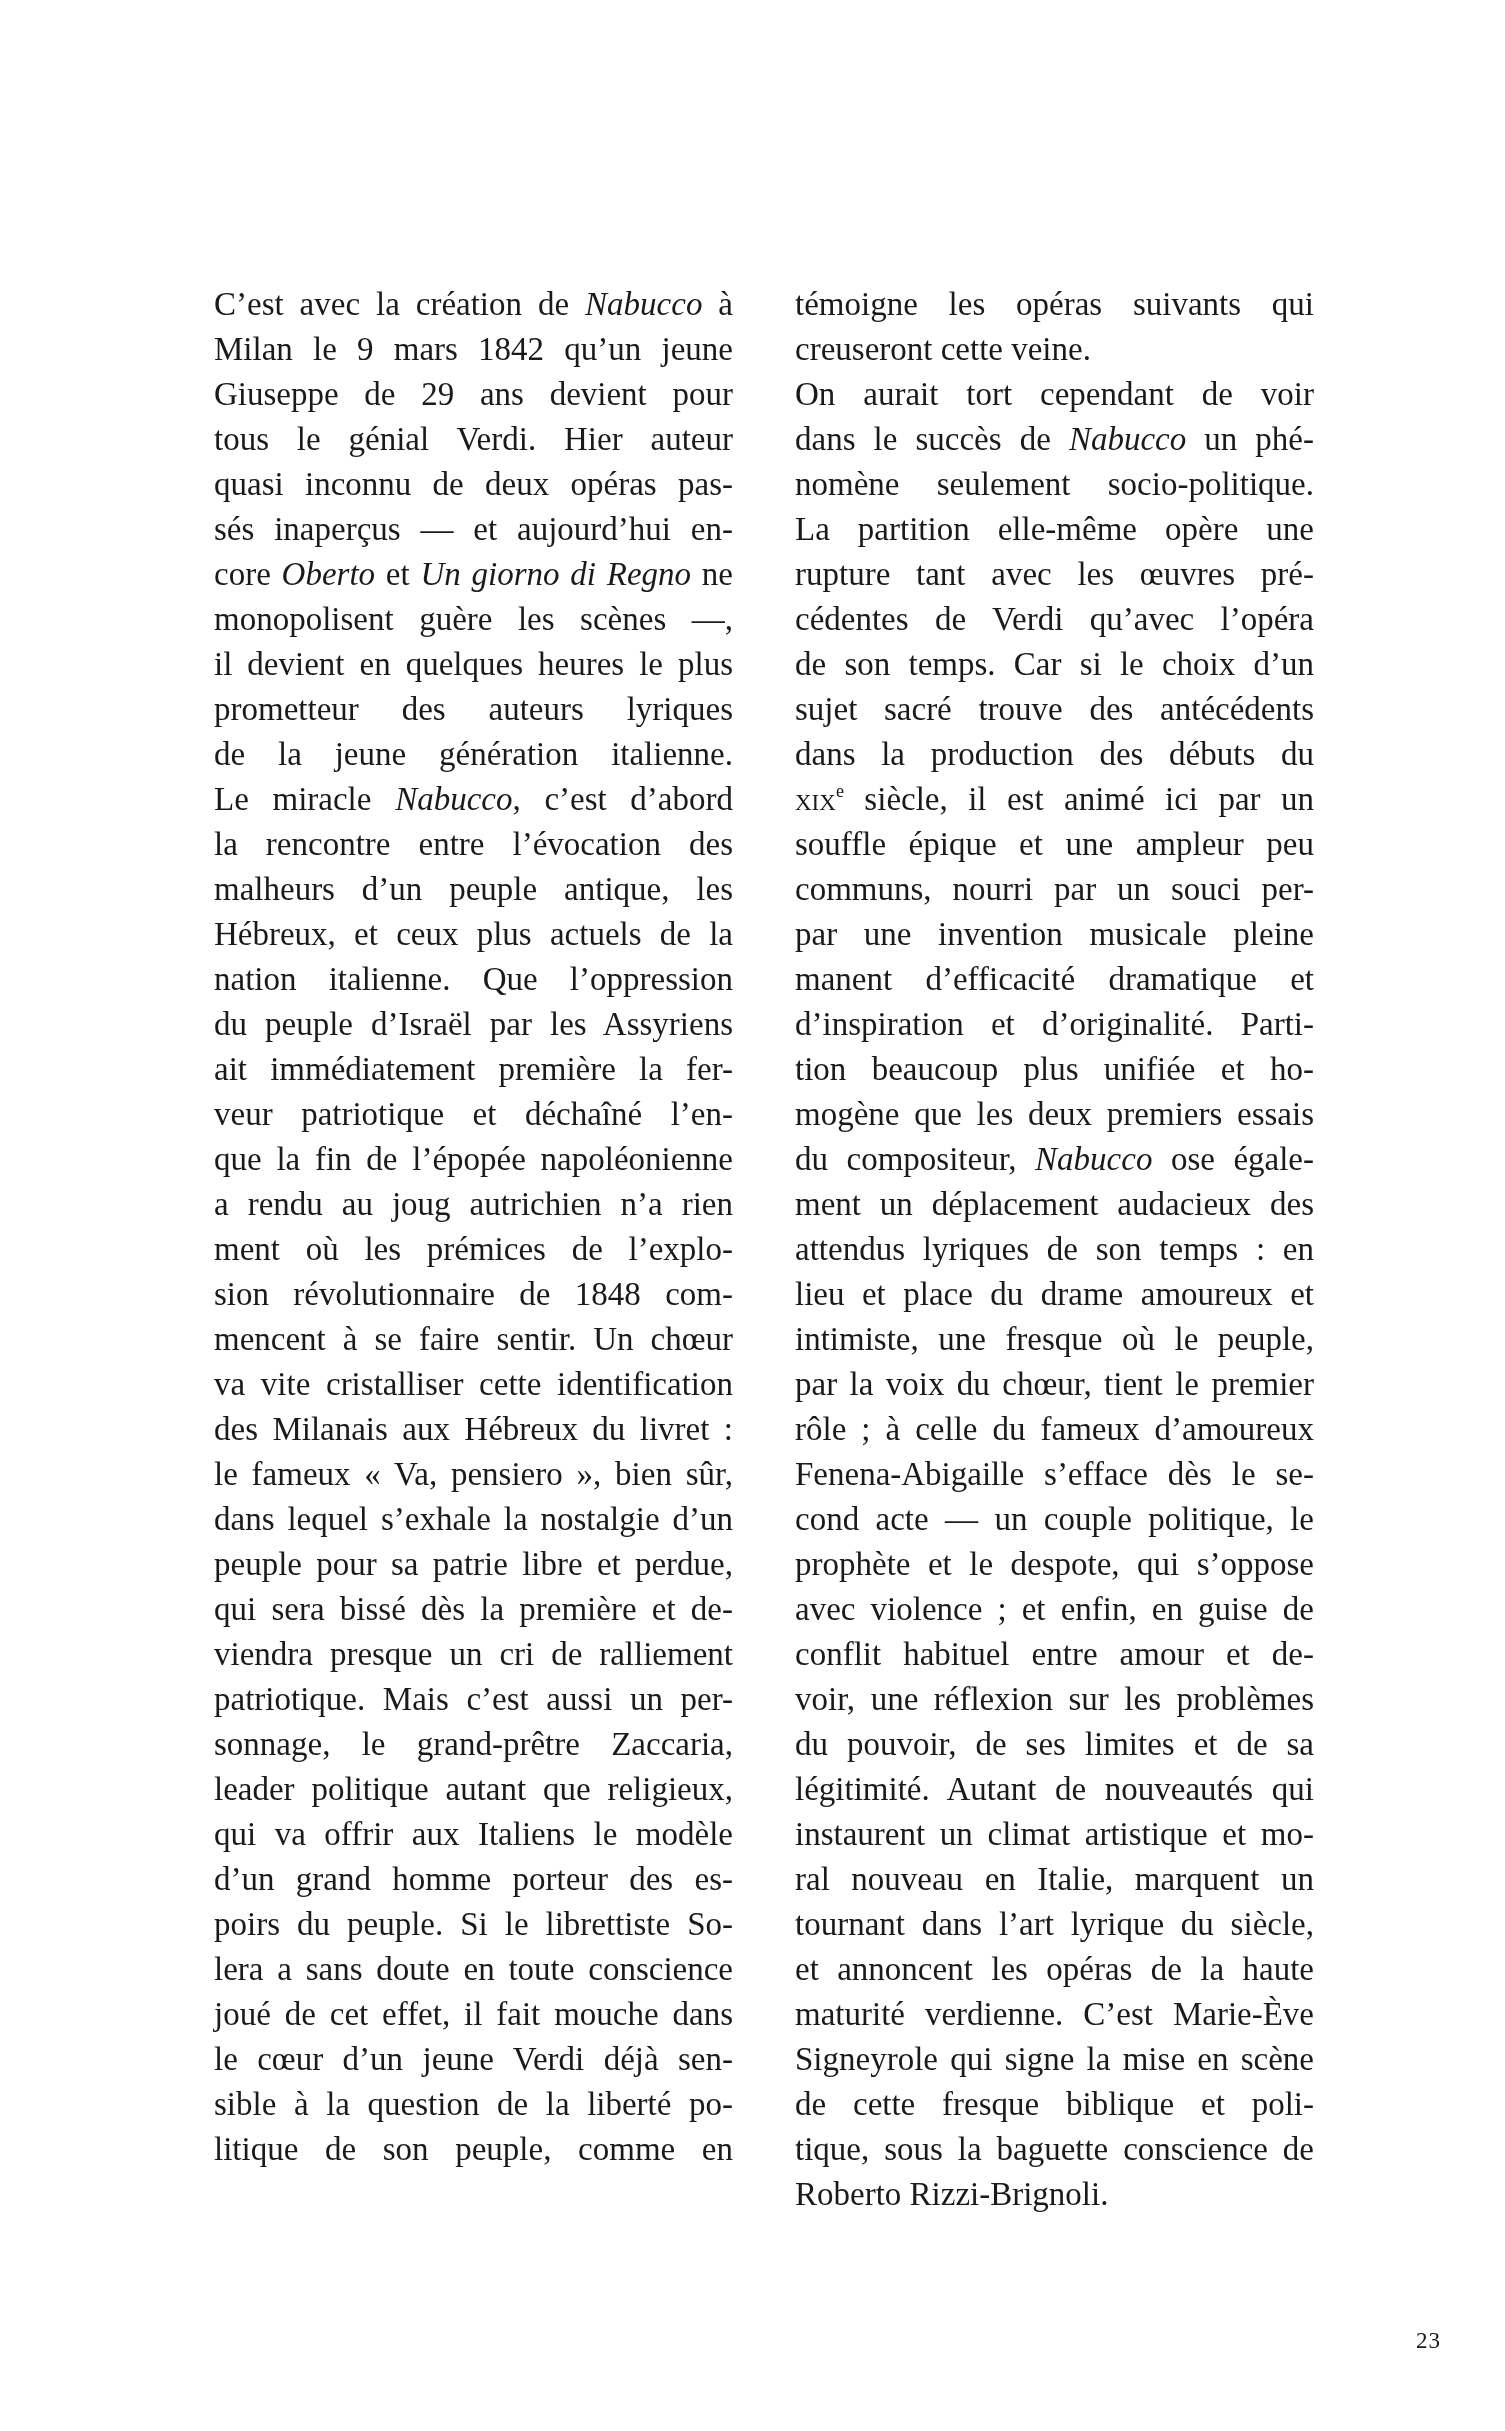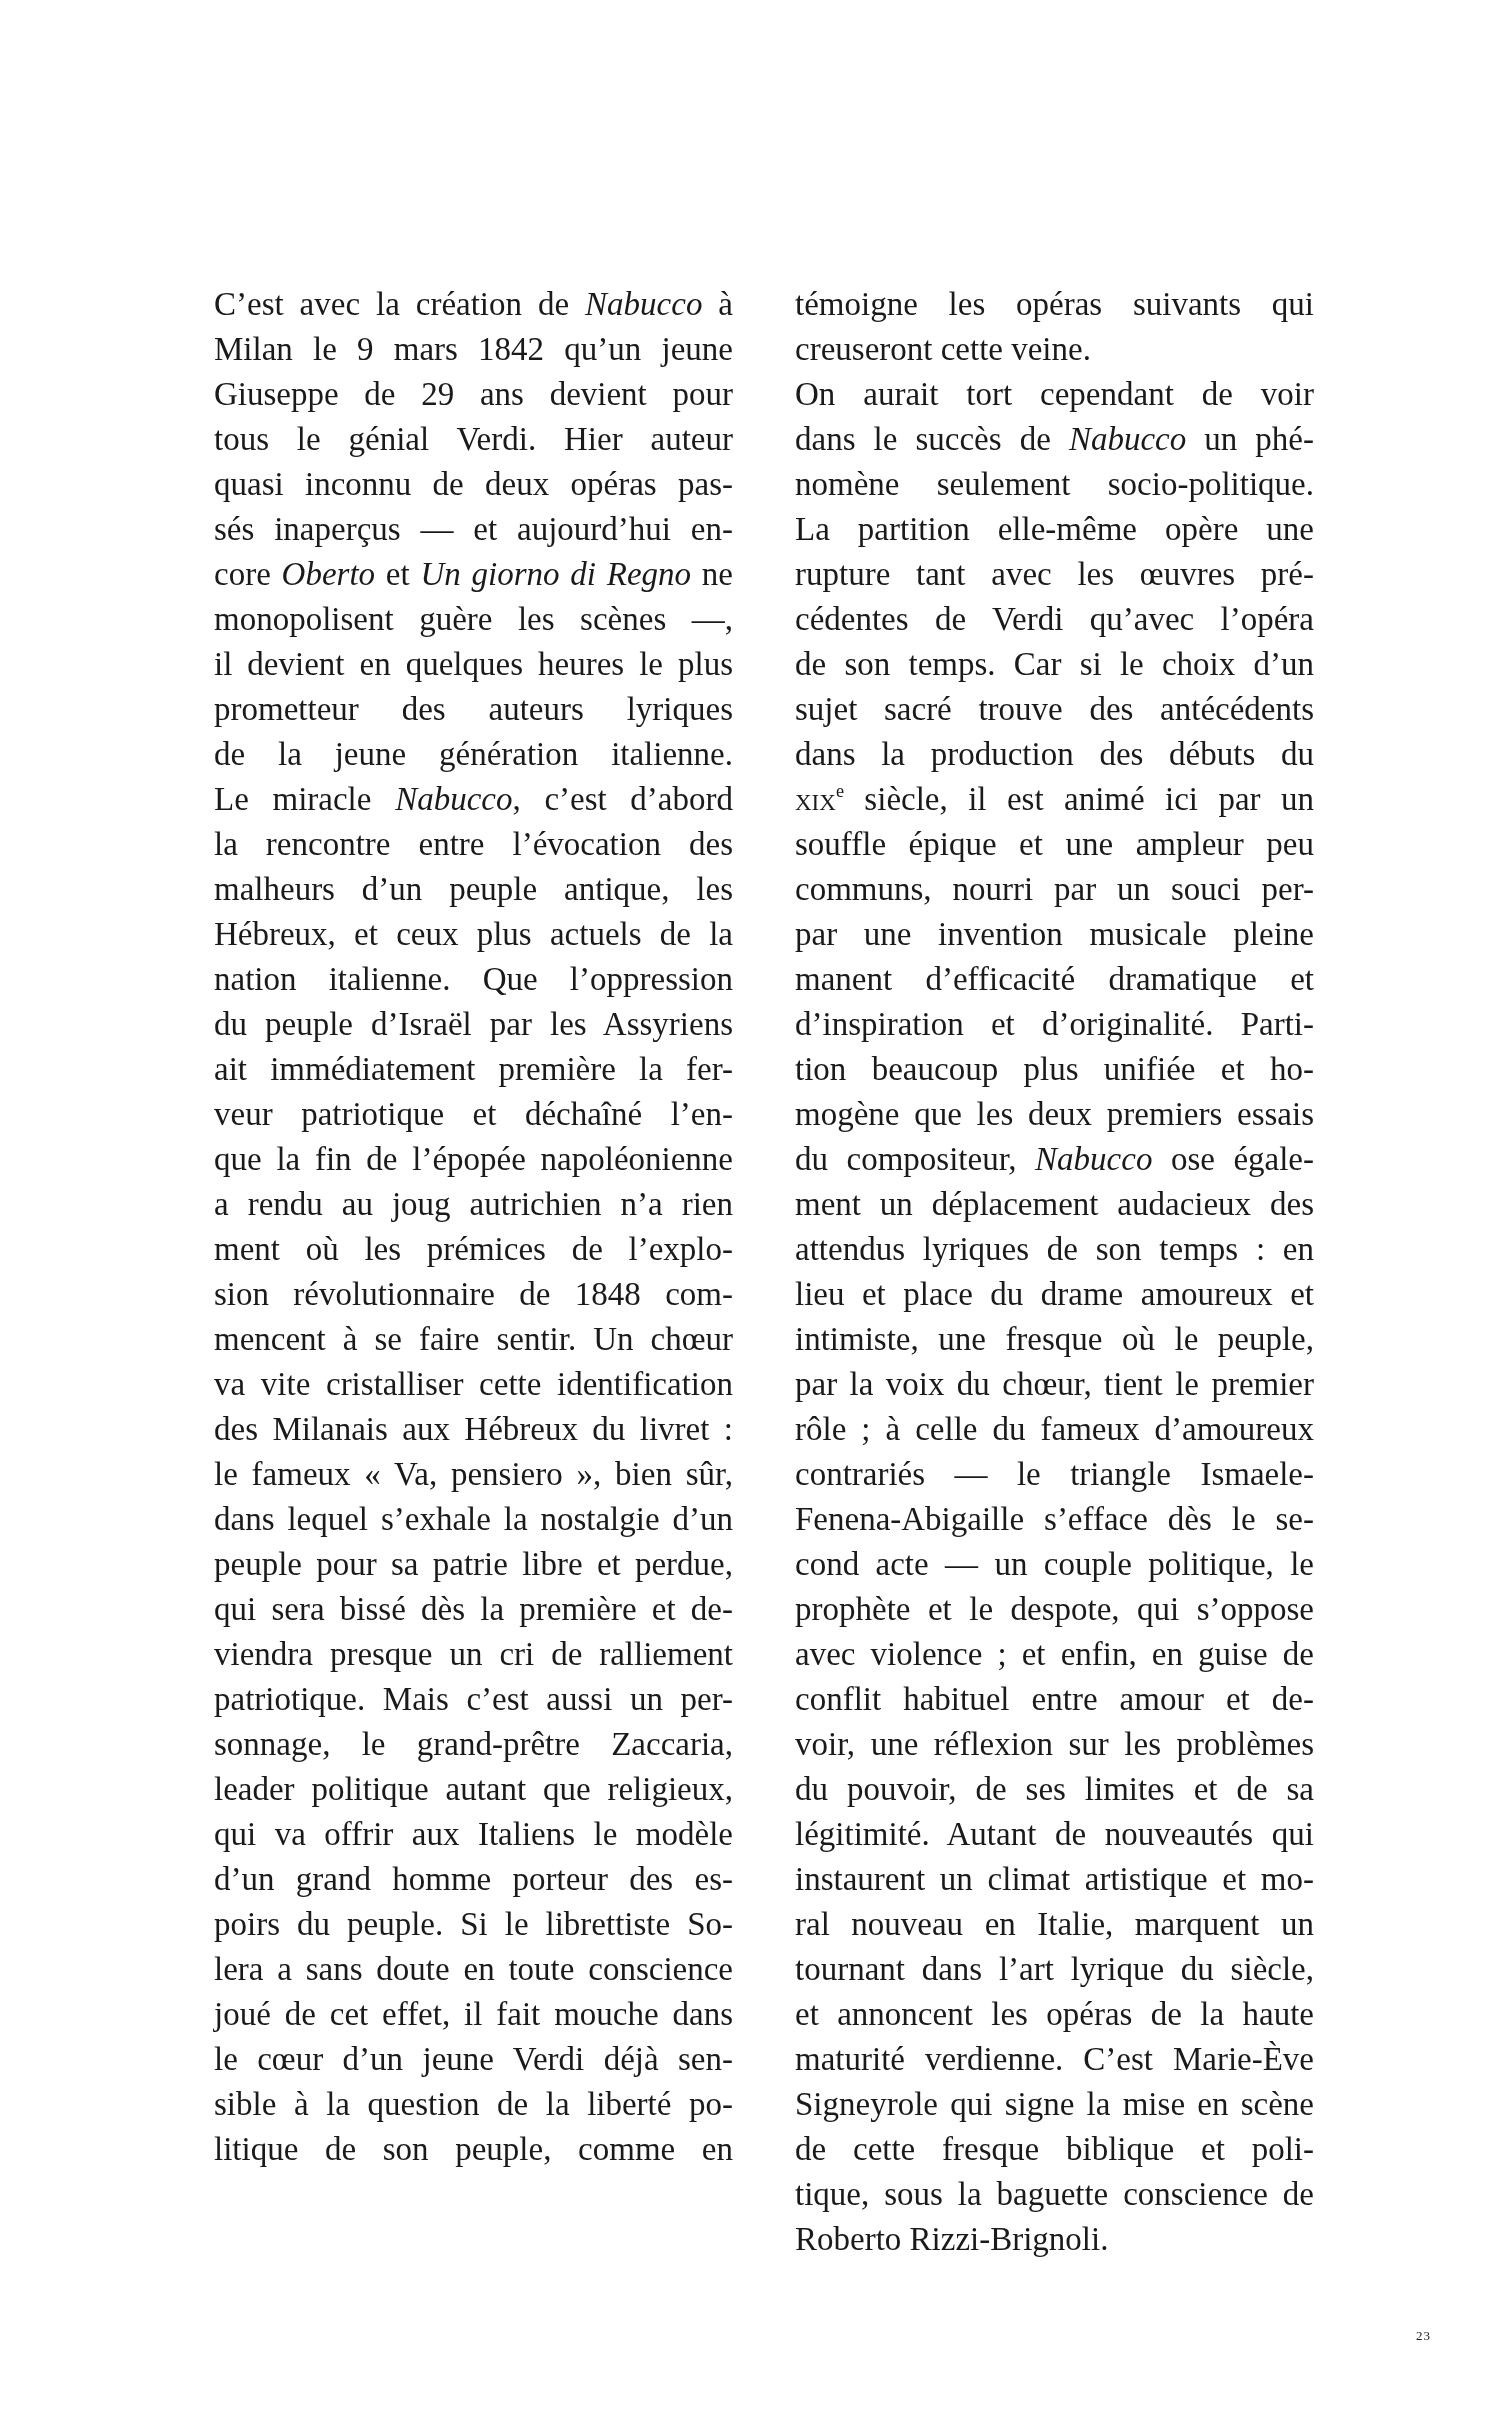--- a/index.html
+++ b/index.html
@@ -8,21 +8,21 @@
   .col { position:absolute; top:282px; width:519px; }
   .col.left { left:214px; }
   .col.right { left:795px; }
   .line { display:block; height:45px; line-height:45px; font-size:33px;
           text-align:justify; text-align-last:justify; white-space:nowrap; }
   .line.last { text-align-last:left; }
   .line span.seg { white-space:pre; }
   .it { font-style:italic; }
   .sc { font-variant:small-caps; text-transform:lowercase; }
   .sup { font-size:0.55em; vertical-align:0.7em; line-height:0; }
-  .page-number { position:absolute; left:1416px; top:2328px; font-size:13px;
+  .page-number { position:absolute; left:1416px; top:2328px; font-size:23px;
                  letter-spacing:1px; }
 </style>
 </head>
 <body>
 
 <div class="col left">
     <span class="line"><span class="seg">C’est avec la création de </span><span class="seg it">Nabucco</span><span class="seg"> à</span></span>
     <span class="line"><span class="seg">Milan le 9 mars 1842 qu’un jeune</span></span>
     <span class="line"><span class="seg">Giuseppe de 29 ans devient pour</span></span>
     <span class="line"><span class="seg">tous le génial Verdi. Hier auteur</span></span>
@@ -85,21 +85,20 @@
     <span class="line"><span class="seg">d’inspiration et d’originalité. Parti-</span></span>
     <span class="line"><span class="seg">tion beaucoup plus unifiée et ho-</span></span>
     <span class="line"><span class="seg">mogène que les deux premiers essais</span></span>
     <span class="line"><span class="seg">du compositeur, </span><span class="seg it">Nabucco</span><span class="seg"> ose égale-</span></span>
     <span class="line"><span class="seg">ment un déplacement audacieux des</span></span>
     <span class="line"><span class="seg">attendus lyriques de son temps : en</span></span>
     <span class="line"><span class="seg">lieu et place du drame amoureux et</span></span>
     <span class="line"><span class="seg">intimiste, une fresque où le peuple,</span></span>
     <span class="line"><span class="seg">par la voix du chœur, tient le premier</span></span>
     <span class="line"><span class="seg">rôle ; à celle du fameux d’amoureux</span></span>
-    <span class="line"><span class="seg">contrariés — le triangle Ismaele-</span></span>
     <span class="line"><span class="seg">Fenena-Abigaille s’efface dès le se-</span></span>
     <span class="line"><span class="seg">cond acte — un couple politique, le</span></span>
     <span class="line"><span class="seg">prophète et le despote, qui s’oppose</span></span>
     <span class="line"><span class="seg">avec violence ; et enfin, en guise de</span></span>
     <span class="line"><span class="seg">conflit habituel entre amour et de-</span></span>
     <span class="line"><span class="seg">voir, une réflexion sur les problèmes</span></span>
     <span class="line"><span class="seg">du pouvoir, de ses limites et de sa</span></span>
     <span class="line"><span class="seg">légitimité. Autant de nouveautés qui</span></span>
     <span class="line"><span class="seg">instaurent un climat artistique et mo-</span></span>
     <span class="line"><span class="seg">ral nouveau en Italie, marquent un</span></span>

